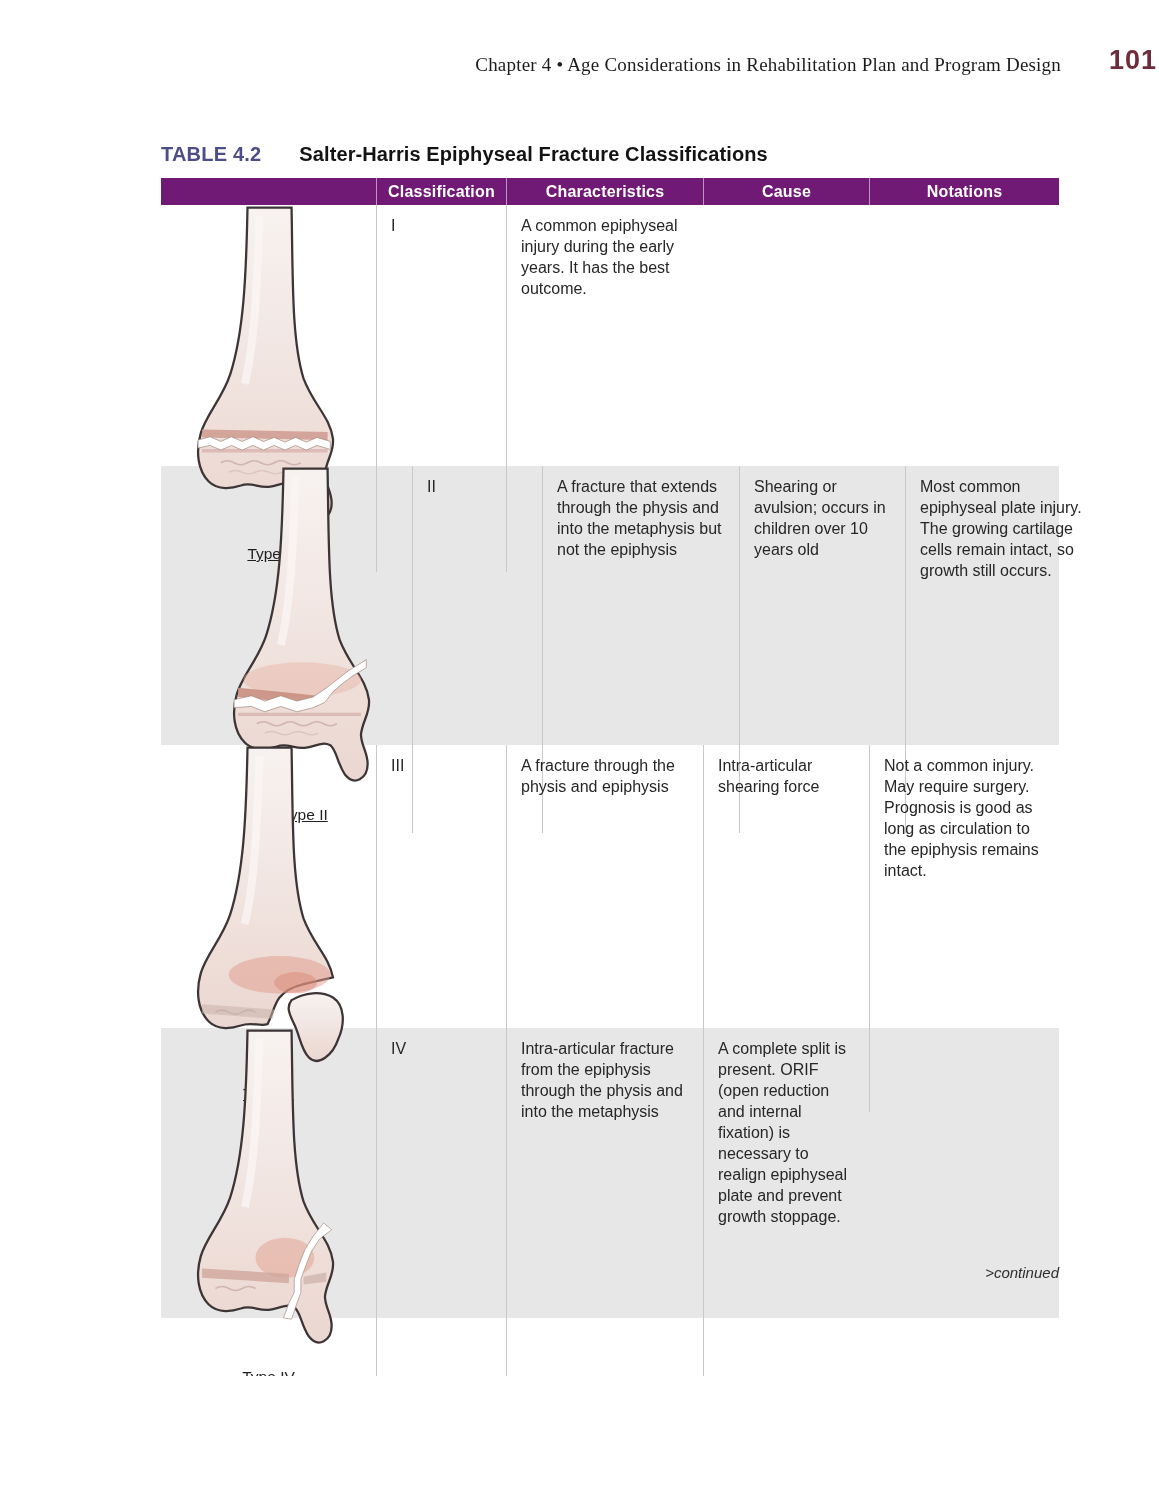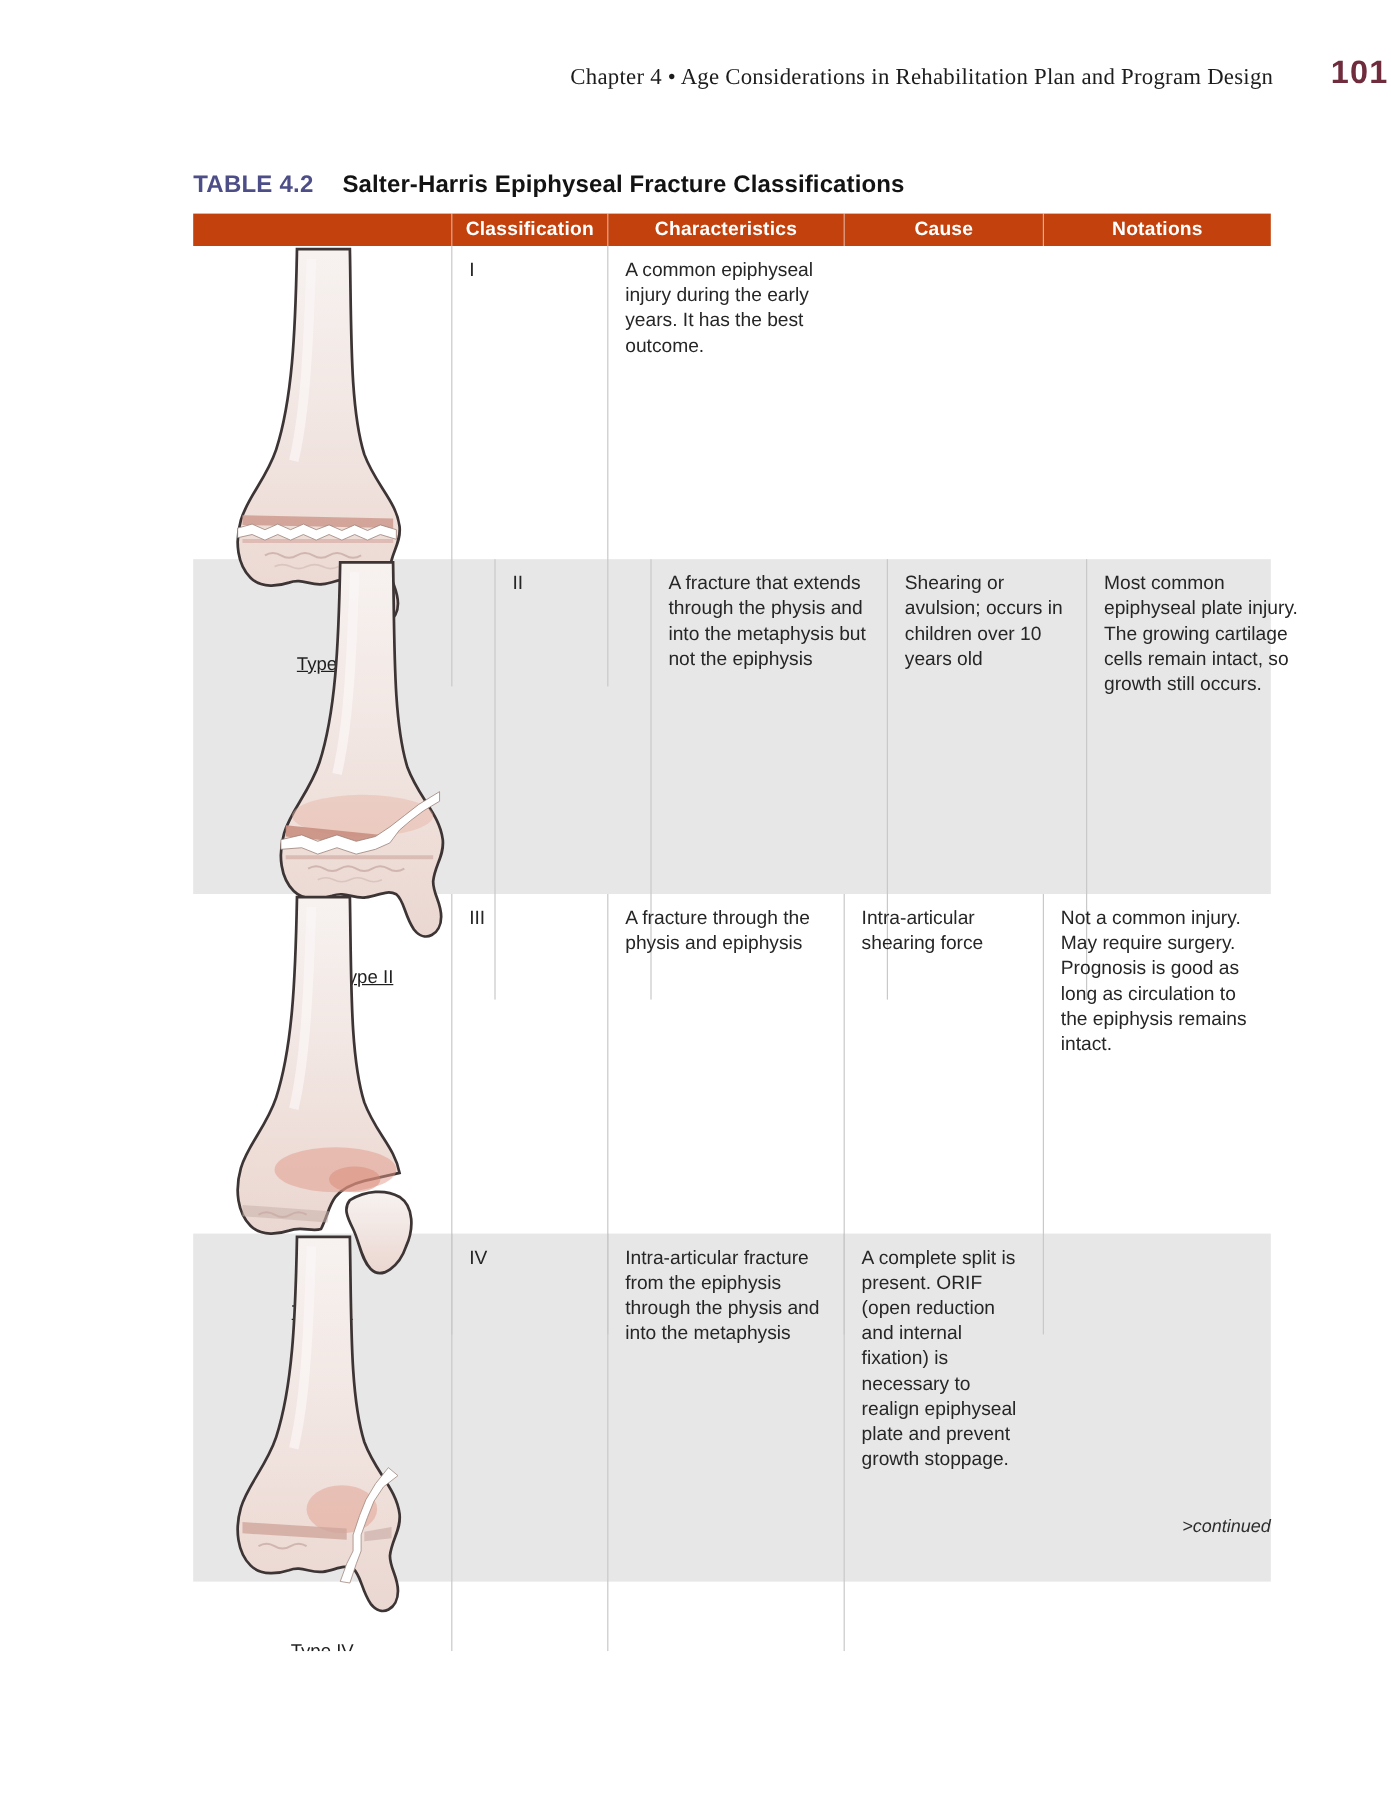--- a/index.html
+++ b/index.html
@@ -18,29 +18,29 @@
     font-family:"Liberation Serif","DejaVu Serif",serif;
     font-size:19px;color:#1c1c1c;letter-spacing:.2px;
   }
   .page-number{
     position:absolute;top:45px;left:1078px;
     font-size:27px;font-weight:bold;color:#6f2c3d;letter-spacing:1px;
   }
   
   .table-heading{
     position:absolute;top:143px;left:130px;width:898px;
-    display:flex;align-items:baseline;gap:24px;
+    display:flex;align-items:baseline;gap:38px;
   }
   .table-label{font-size:20px;font-weight:bold;color:#4d4e87;letter-spacing:.2px;}
   .table-name{font-size:20px;font-weight:bold;color:#131313;letter-spacing:.1px;}
   
   .sh-table{position:absolute;top:178px;left:130px;width:898px;}
   .thead{
     display:grid;grid-template-columns:215px 130px 197px 166px 190px;
-    background:#c2410c;height:27px;
+    background:#701a75;height:27px;
   }
   .thead .hcell{
     display:flex;align-items:center;justify-content:center;
     color:#ffffff;font-weight:bold;font-size:16px;letter-spacing:.2px;
   }
   .thead .hcell + .hcell{border-left:1px solid rgba(255,255,255,.55);}
   .trow{
     display:grid;grid-template-columns:215px 130px 197px 166px 190px;
   }
   .trow.alt{background:#e8e7e7;}

